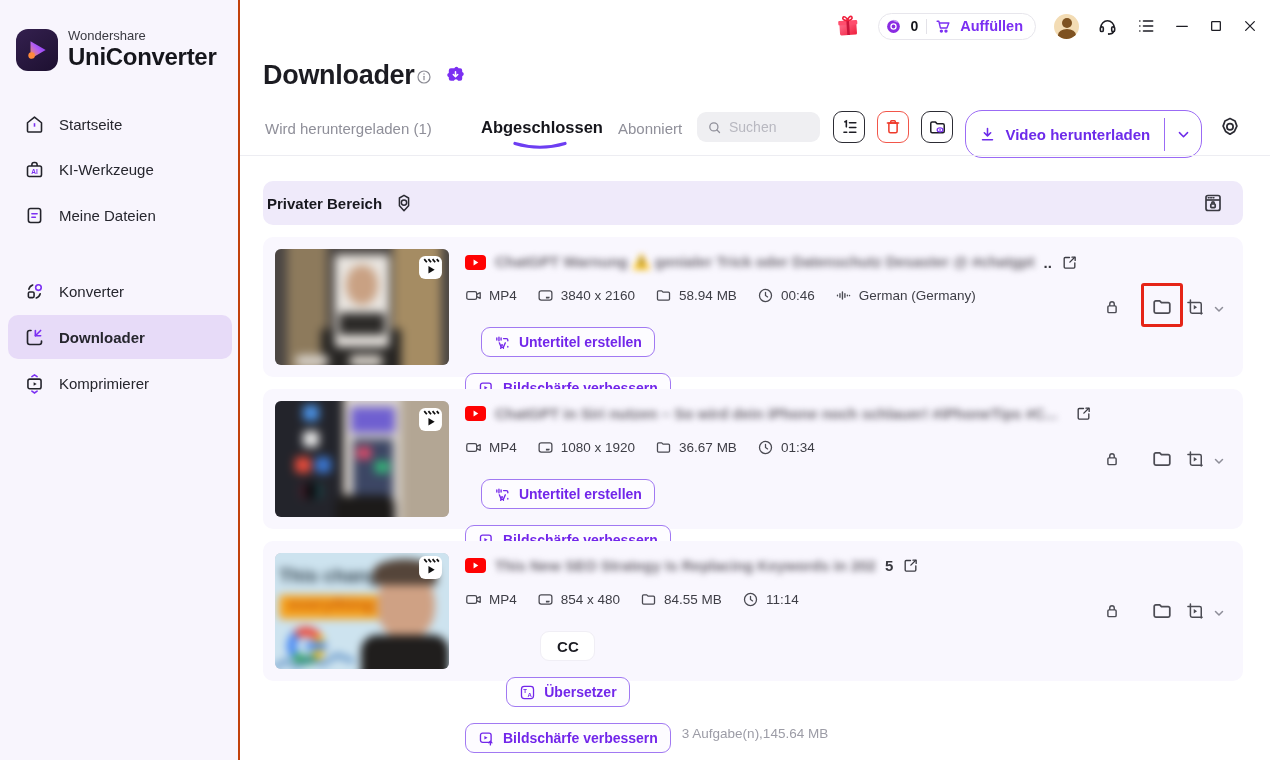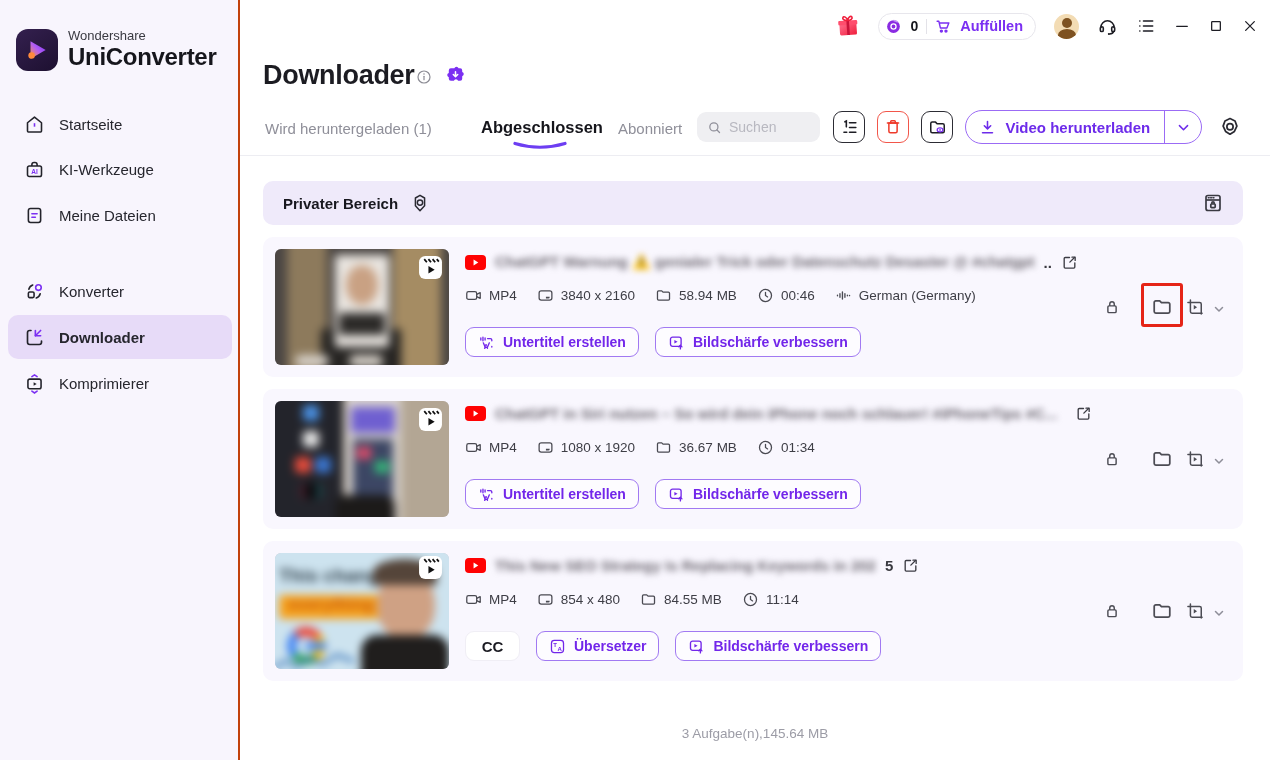--- a/index.html
+++ b/index.html
@@ -50,54 +50,54 @@
 
   .searchbox { position:absolute; left:697px; top:112px; width:123px; height:30px; background:#efeff2;
     border-radius:9px; display:flex; align-items:center; gap:7px; padding:0 10px; }
   .searchbox input { border:none; outline:none; background:transparent; width:80px; font-size:14px;
     font-family:"Liberation Sans", sans-serif; color:#3c3c44; }
   .searchbox input::placeholder { color:#b8b8c0; }
 
   .sqbtn { position:absolute; top:111px; width:32px; height:32px; border-radius:9px; background:#fff;
     border:1.4px solid #2c2c34; display:flex; align-items:center; justify-content:center; cursor:pointer; }
   .sqbtn.red { border-color:#f2564a; }
-  .dl-btn { position:absolute; left:965px; top:110px; height:34px; width:237px; border:1.5px solid #9b6bf5;
+  .dl-btn { position:absolute; left:965px; top:110px; height:48px; width:237px; border:1.5px solid #9b6bf5;
     border-radius:17px; background:#fff; display:flex; align-items:center; cursor:pointer; }
   .dl-main { flex:1; display:flex; align-items:center; justify-content:center; gap:9px;
     color:#6d2bea; font-weight:800; font-size:15px; }
   .dl-sep { width:1.4px; height:33px; background:#9b6bf5; }
   .dl-arrow { width:36px; display:flex; align-items:center; justify-content:center; color:#6d2bea; }
   .gearbtn { position:absolute; left:1219px; top:116px; width:22px; height:22px; color:#2a2a32; cursor:pointer; }
 
   .head-divider { position:absolute; left:240px; top:155px; width:1030px; height:1px; background:#ededf2; }
 
   
   .private-bar { position:absolute; left:263px; top:181px; width:980px; height:44px; background:#efeafa;
-    border-radius:10px; display:flex; align-items:center; padding:0 20px; gap:12px; }
+    border-radius:10px; display:flex; align-items:center; padding:0 4px; gap:12px; }
   .private-title { font-weight:800; font-size:15px; color:#18181f; }
   .hexbadge { width:20px; height:20px; color:#2a2a32; cursor:pointer; }
   .safe-icon { position:absolute; right:18px; top:10px; width:24px; height:24px; color:#3a3a42; cursor:pointer; }
 
   
   .card { position:absolute; left:263px; width:980px; height:140px; background:#f9f7fe; border-radius:10px; }
   .thumb { position:absolute; left:12px; top:12px; width:174px; height:116px; border-radius:6px;
     overflow:hidden; background:#cfcbd4; cursor:pointer; }
   .thumb-art { position:absolute; inset:-10px; filter:blur(5px); }
   .reel-badge { position:absolute; top:6px; right:6px; width:25px; height:25px; z-index:3; }
   .row-head { position:absolute; left:202px; top:16px; display:flex; align-items:center; gap:9px; width:760px; }
   .yt { width:21px; height:15px; flex:none; }
   .row-title { font-weight:700; font-size:15px; color:#6f6a74; filter:blur(3.2px); white-space:nowrap;
     overflow:hidden; max-width:660px; }
   .title-tail { font-weight:700; font-size:15px; color:#3a3a40; }
   .edit-ic { width:17px; height:17px; color:#3c3c44; flex:none; cursor:pointer; }
   .meta { position:absolute; left:202px; top:50px; display:flex; align-items:center; gap:20px;
     font-size:13.5px; color:#3e3e46; }
   .meta-item { display:flex; align-items:center; gap:7px; }
   .meta-ic { width:17px; height:17px; color:#4a4a52; }
-  .actions { position:absolute; left:202px; top:90px; display:flex; align-items:center; gap:16px; }
+  .actions { position:absolute; left:202px; top:90px; display:flex; align-items:center; gap:16px;flex-direction:column; }
   .act-btn { height:30px; border:1.4px solid #a179f2; border-radius:9px; background:#fdfcff;
     color:#7226ea; font-weight:800; font-size:14px; display:flex; align-items:center; gap:8px;
     padding:0 12px; cursor:pointer; }
   .act-ic { width:17px; height:17px; }
   .cc-badge { height:30px; width:55px; background:#fff; border:1px solid #f0eef5; border-radius:9px;
     display:flex; align-items:center; justify-content:center; font-weight:700; font-size:15px; color:#1b1b22; }
   .rowic { position:absolute; color:#4c4c54; cursor:pointer; }
   .red-box { position:absolute; right:60px; top:46px; width:42px; height:44px; border:3.5px solid #e52417; border-radius:3px; z-index:2; }
 
   .footer { position:absolute; left:240px; top:726px; width:1030px; text-align:center;

